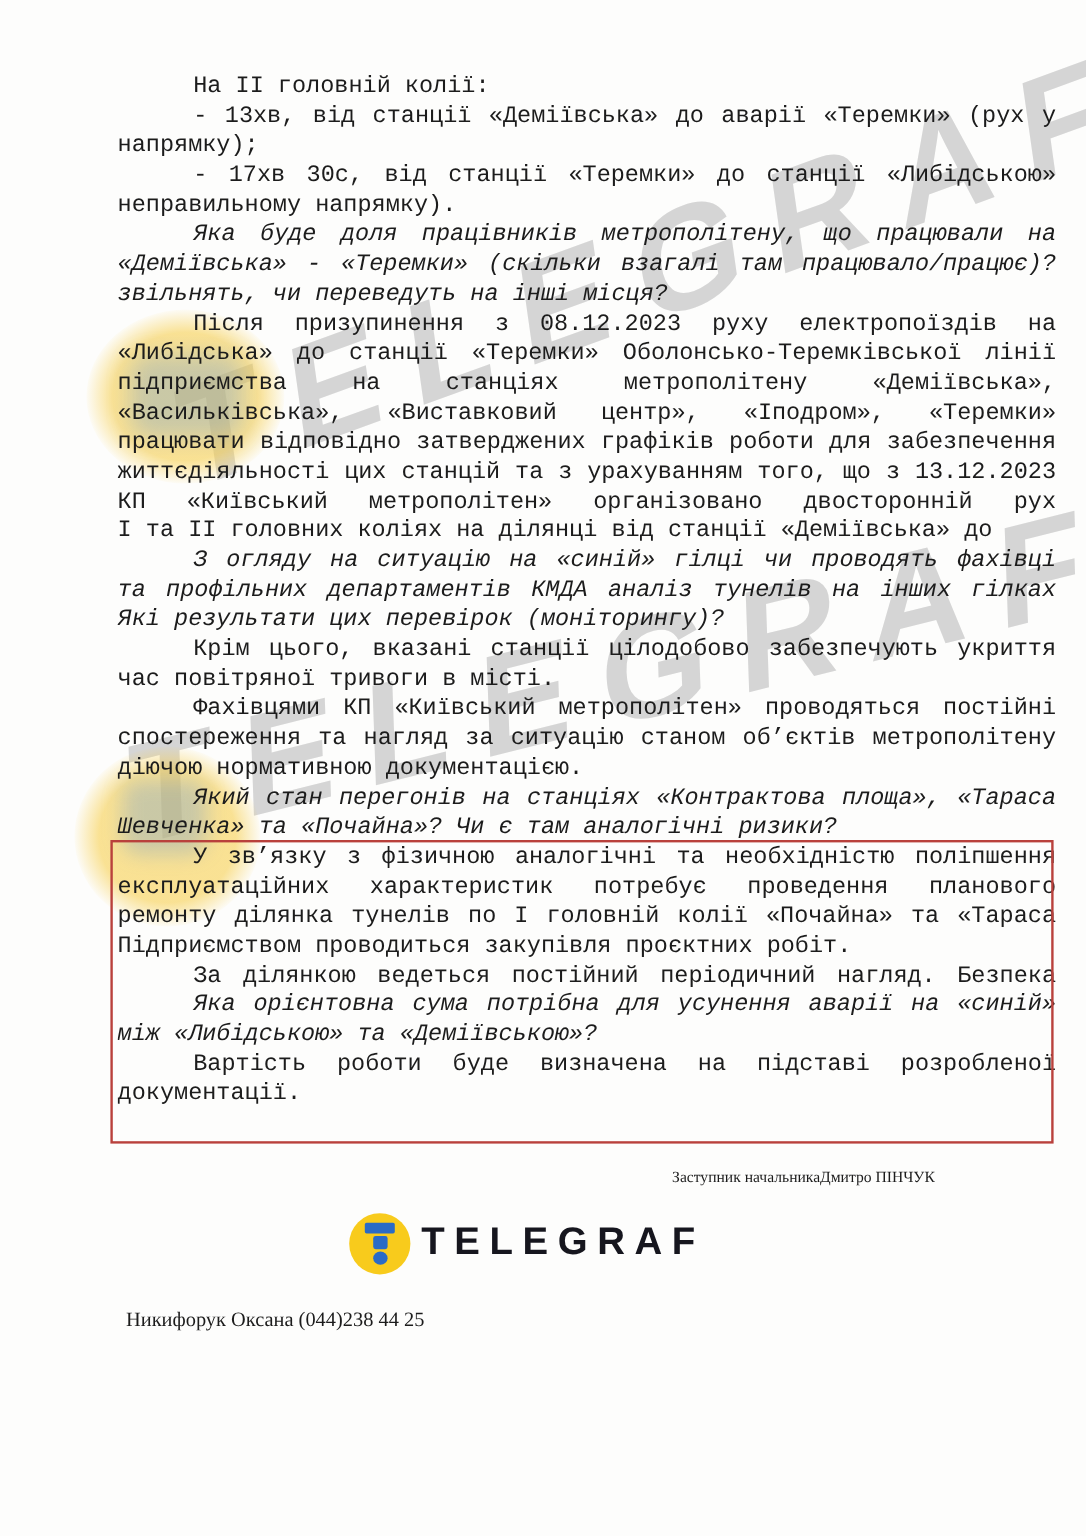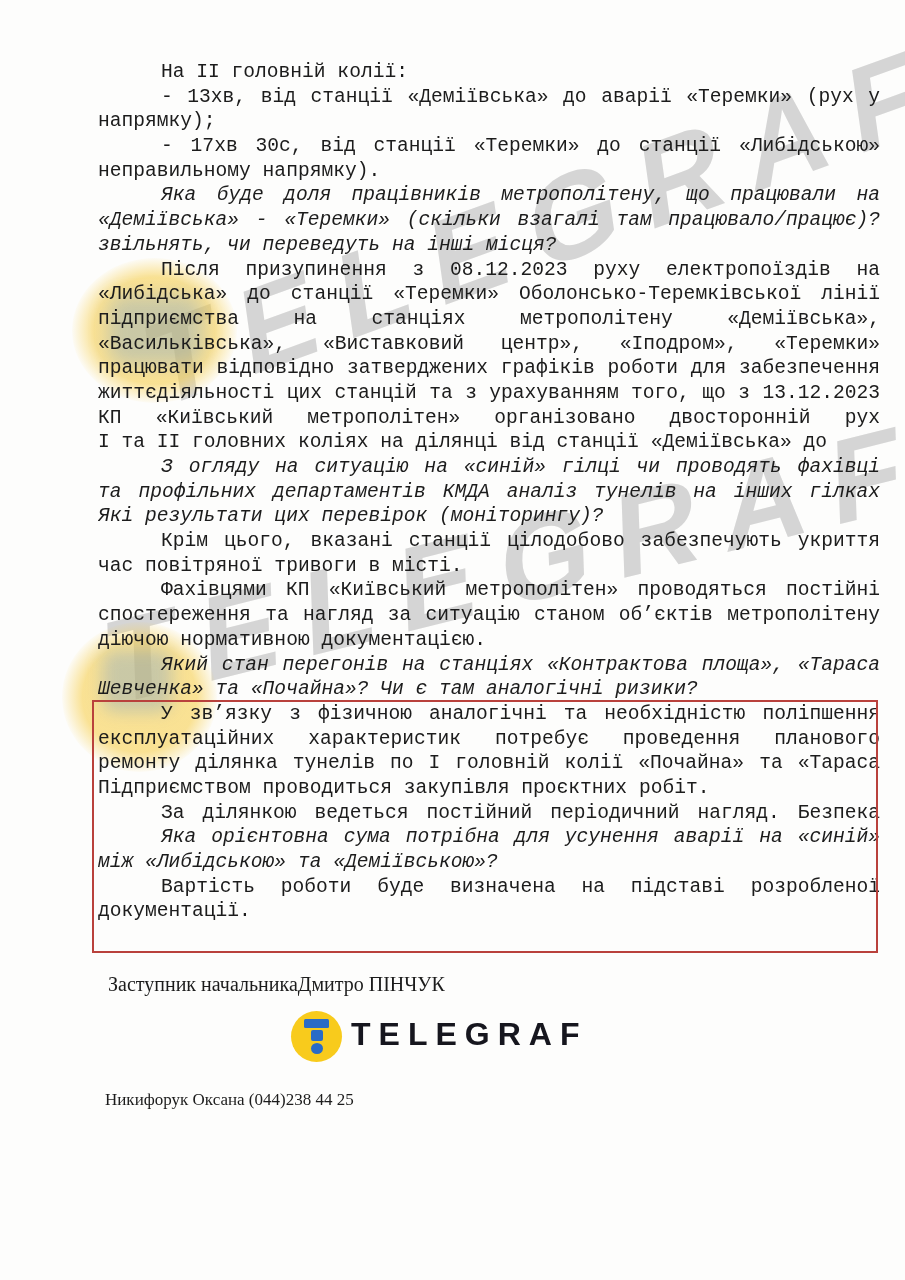--- a/index.html
+++ b/index.html
@@ -60,23 +60,23 @@
   
   .red-box{
     position:absolute;left:92px;top:700px;width:786px;height:253px;
     border:2.5px solid #b9413c;
     z-index:4;pointer-events:none;
     box-sizing:border-box;
   }
 
   
   .sig-row{
-    position:absolute;left:108px;top:973px;width:782px;
-    display:flex;justify-content:flex-start;
-    font-size:20px;z-index:3;
+    position:absolute;left:92px;top:973px;width:782px;
+    display:flex;justify-content:flex-end;
+    font-size:13px;z-index:3;
     box-sizing:border-box;padding-right:95px;
   }
 
   
   .logo{
     position:absolute;left:291px;top:1011px;
     display:flex;align-items:center;z-index:3;
   }
   .logo-badge{
     width:51px;height:51px;border-radius:50%;

